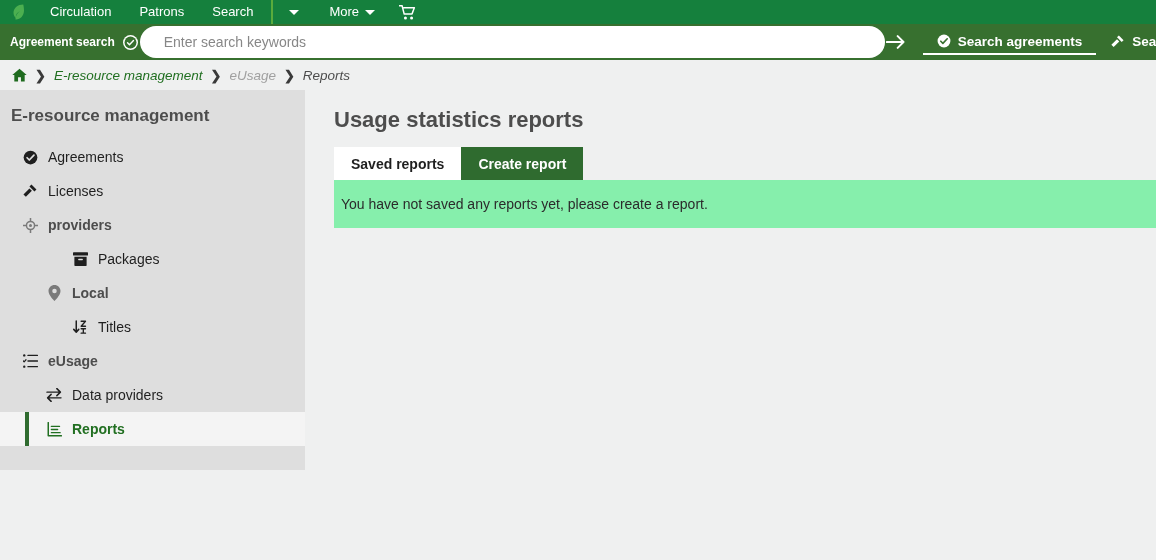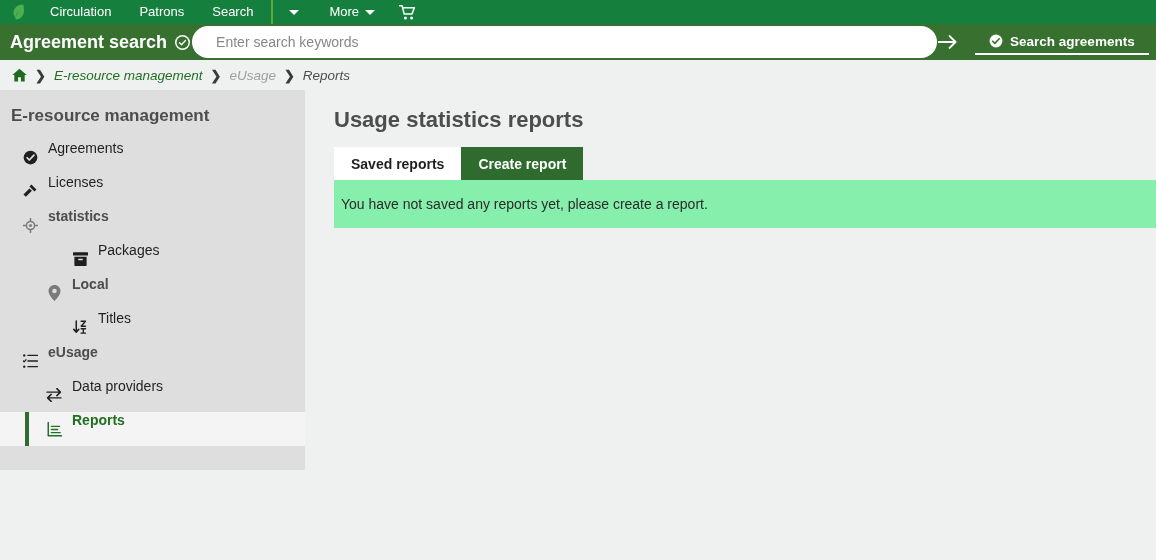--- a/index.html
+++ b/index.html
@@ -89,21 +89,21 @@
     background: #37702f;
     display: flex;
     align-items: stretch;
     position: relative;
     overflow: hidden;
   }
   .search-label {
     background: #37702f;
     color: #ffffff;
     font-weight: bold;
-    font-size: 18px;
+    font-size: 12px;
     display: flex;
     align-items: center;
     gap: 8px;
     padding: 0 16px 0 10px;
     border-top-right-radius: 18px;
     border-bottom-right-radius: 18px;
     flex: 0 0 auto;
     white-space: nowrap;
     cursor: pointer;
   }
@@ -218,20 +218,21 @@
     height: 380px;
   }
   .sidebar-title {
     font-size: 17px;
     font-weight: bold;
     color: #4d4d4d;
     padding: 4px 0 14px 11px;
   }
   .nav-row {
     display: flex;
+    align-items: center;
     height: 34px;
     gap: 10px;
     cursor: pointer;
     position: relative;
     font-size: 14px;
   }
   .nav-row .nav-ico {
     width: 16px;
     display: flex;
     align-items: center;
@@ -432,21 +433,21 @@
     </div>
 
     <div class="nav-row lvl1 bold">
       <span class="nav-ico">
         <svg width="15" height="15" viewBox="0 0 24 24" aria-hidden="true">
           <circle cx="12" cy="12" r="6.5" fill="none" stroke="#7a7a7a" stroke-width="2.4"></circle>
           <circle cx="12" cy="12" r="2.4" fill="#7a7a7a"></circle>
           <path d="M12 0v4M12 20v4M0 12h4M20 12h4" stroke="#7a7a7a" stroke-width="2.4" stroke-linecap="round"></path>
         </svg>
       </span>
-      <span class="nav-label">statistics</span>
+      <span class="nav-label">providers</span>
     </div>
 
     <div class="nav-row lvl3">
       <span class="nav-ico">
         <svg width="15" height="14" viewBox="0 0 24 22" aria-hidden="true">
           <rect x="0" y="0" width="24" height="5.4" rx="1" fill="#1f1f1f"></rect>
           <path d="M2.2 7.4h19.6V21a1 1 0 01-1 1H3.2a1 1 0 01-1-1z" fill="#1f1f1f"></path>
           <rect x="8.2" y="10.6" width="7.6" height="2.3" rx="1" fill="#dedede"></rect>
         </svg>
       </span>

